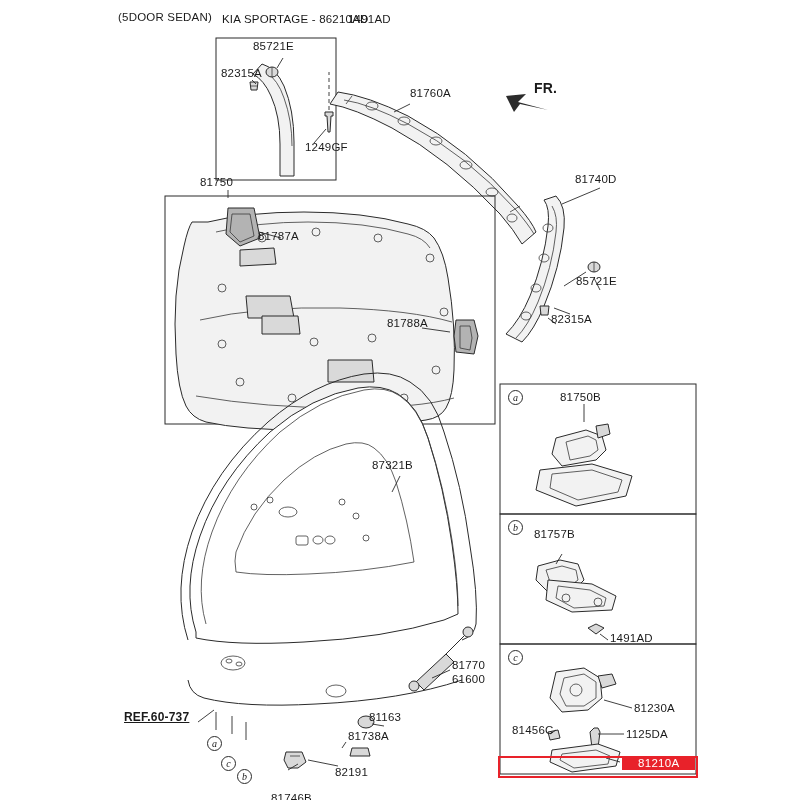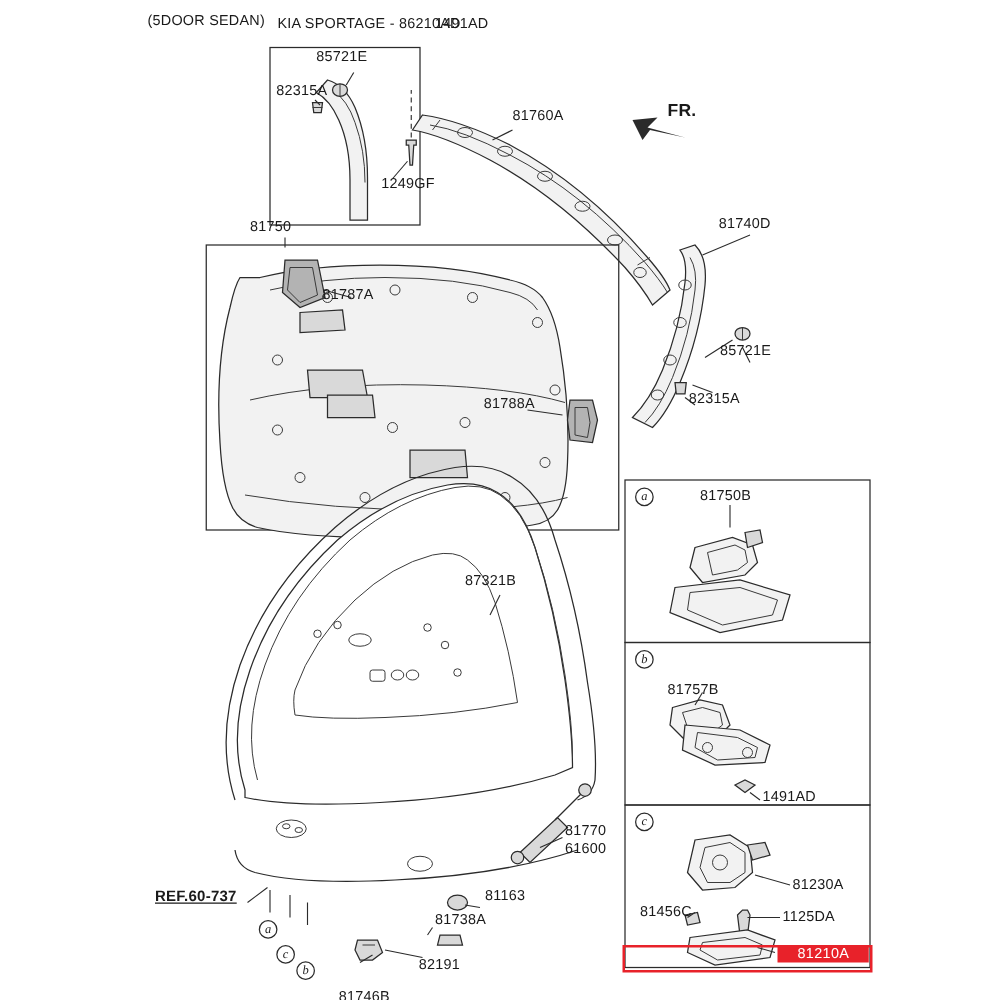--- a/index.html
+++ b/index.html
@@ -264,30 +264,30 @@
   <div class="lbl" style="left:305px; top:141px;">1249GF</div>
   <div class="lbl" style="left:200px; top:176px;">81750</div>
   <div class="lbl" style="left:575px; top:173px;">81740D</div>
   <div class="lbl" style="left:258px; top:230px;">81787A</div>
   <div class="lbl" style="left:576px; top:275px;">85721E</div>
   <div class="lbl" style="left:387px; top:317px;">81788A</div>
   <div class="lbl" style="left:551px; top:313px;">82315A</div>
   <div class="lbl" style="left:372px; top:459px;">87321B</div>
   <div class="lbl" style="left:452px; top:659px;">81770</div>
   <div class="lbl" style="left:452px; top:673px;">61600</div>
-  <div class="lbl" style="left:388px; top:711px;">81163</div>
+  <div class="lbl" style="left:369px; top:711px;">81163</div>
   <div class="lbl" style="left:348px; top:730px;">81738A</div>
   <div class="lbl" style="left:335px; top:766px;">82191</div>
   <div class="lbl" style="left:271px; top:792px;text-align:center;">81746B</div>
 
   <div class="circ" style="left:508px; top:390px;">a</div>
   <div class="lbl" style="left:560px; top:391px;">81750B</div>
 
   <div class="circ" style="left:508px; top:520px;">b</div>
-  <div class="lbl" style="left:534px; top:546px;">81757B</div>
+  <div class="lbl" style="left:534px; top:528px;">81757B</div>
   <div class="lbl" style="left:610px; top:632px;">1491AD</div>
 
   <div class="circ" style="left:508px; top:650px;">c</div>
   <div class="lbl" style="left:634px; top:702px;">81230A</div>
   <div class="lbl" style="left:512px; top:724px;">81456C</div>
   <div class="lbl" style="left:626px; top:728px;">1125DA</div>
   <div class="lbl hl" style="left:622px; top:756px;">81210A</div>
 
   <div class="box red" style="left:498px; top:756px; width:200px; height:22px;"></div>
 

